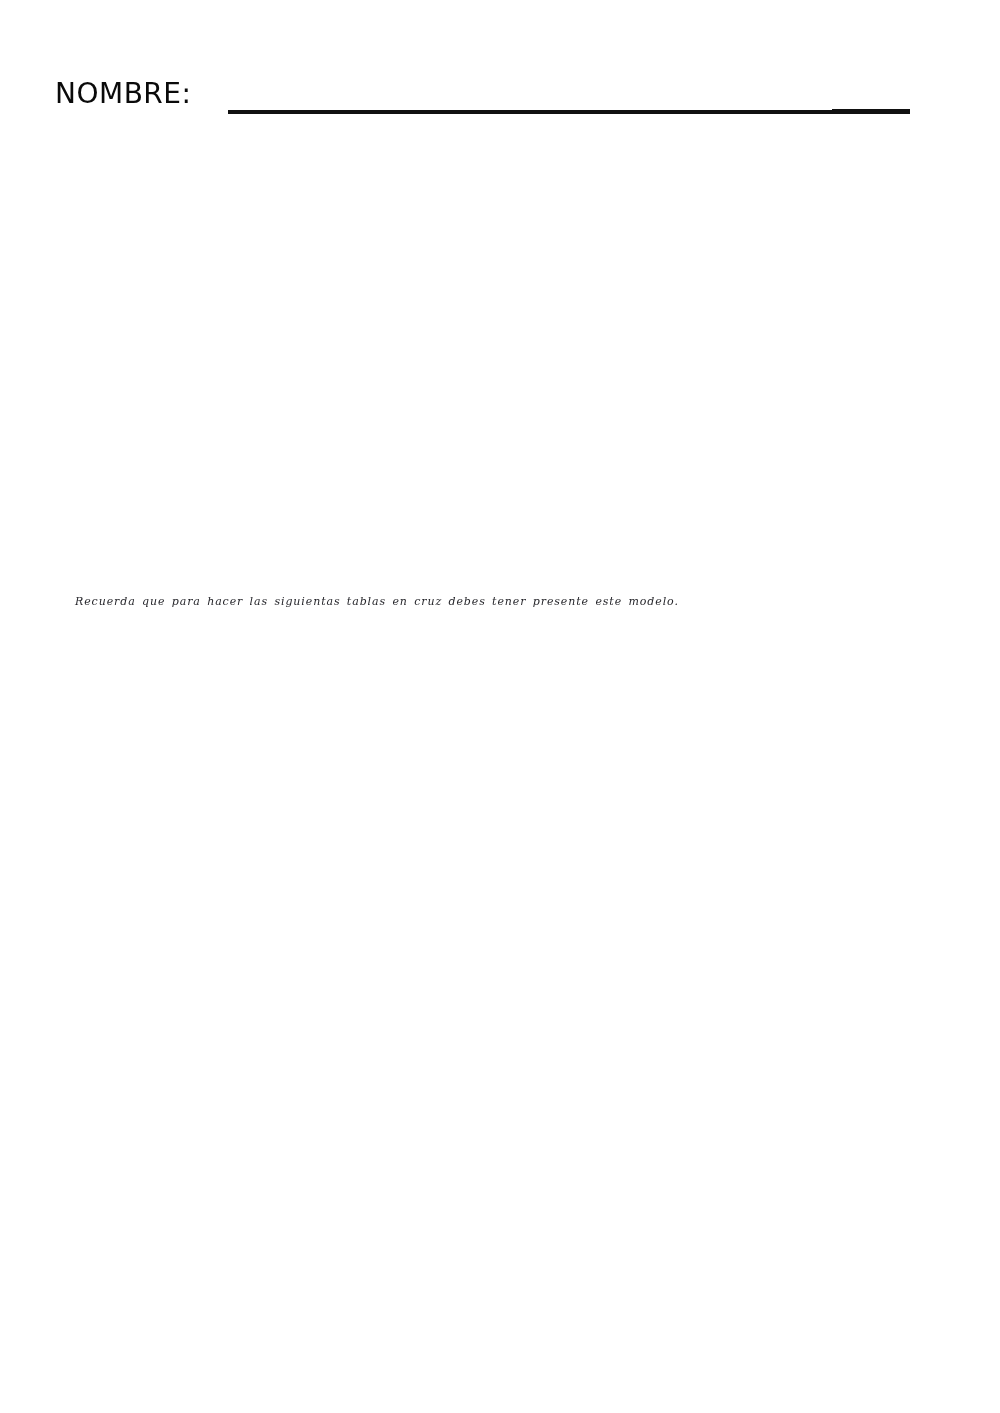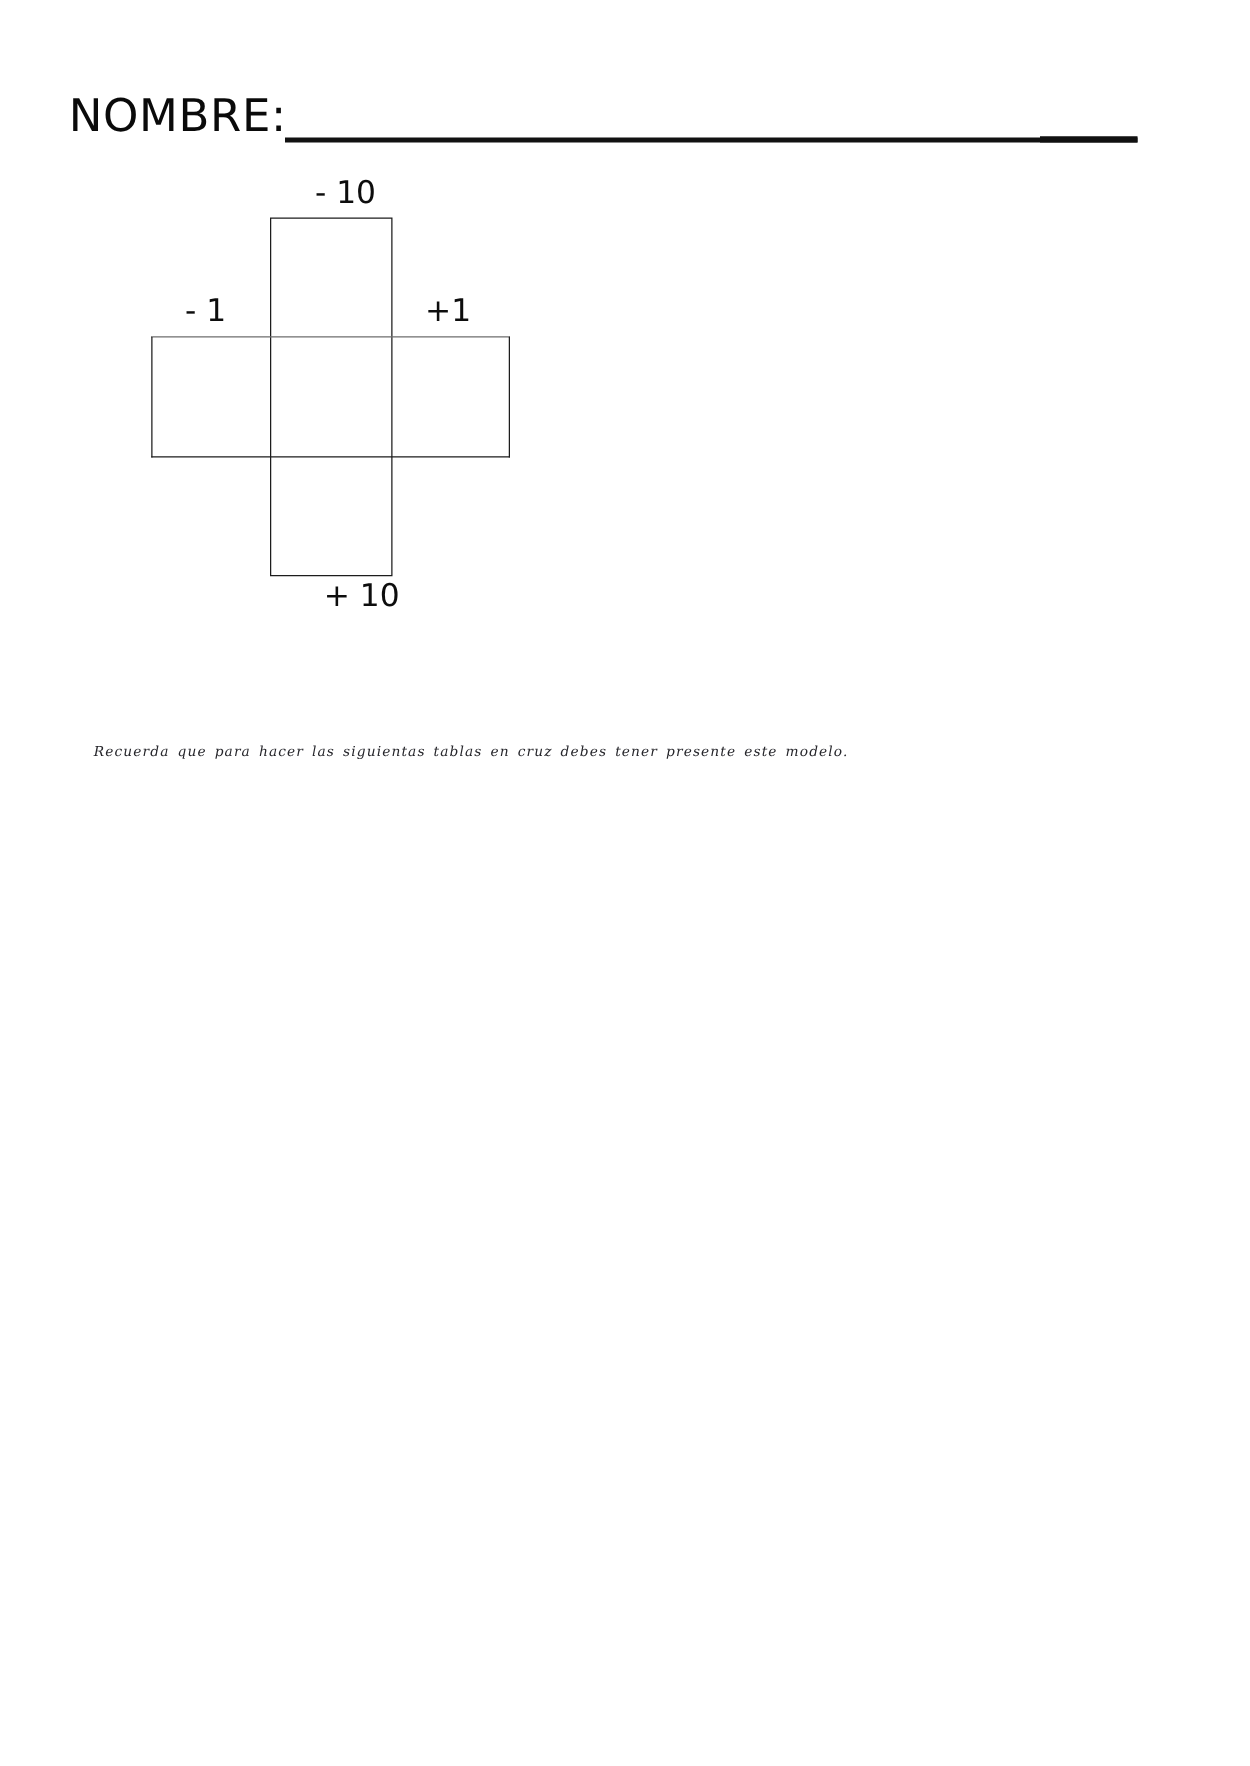--- a/index.html
+++ b/index.html
@@ -26,21 +26,21 @@
     left: 55px;
     top: 72px;
     width: 880px;
     height: 52px;
   }
   .name-label {
     position: absolute;
     left: 0;
     top: 0;
     font-family: "DejaVu Sans", sans-serif;
-    font-size: 36px;
+    font-size: 28px;
     font-weight: 400;
     letter-spacing: 0.5px;
     color: #0a0a0a;
     white-space: nowrap;
     line-height: 44px;
   }
   .name-blank {
     position: absolute;
     left: 173px;
     top: 38px;
@@ -122,26 +122,16 @@
 <body>
 
 <div class="page">
 
   <div class="name-row">
     <span class="name-label">NOMBRE:</span>
     <span class="name-blank"></span>
     <span class="name-blank-tip"></span>
   </div>
 
-  <div class="cross-wrap">
-
-    <div class="cross-vert"></div>
-    <div class="cross-horz"></div>
-
-    <span class="cross-label lbl-top">- 10</span>
-    <span class="cross-label lbl-left">- 1</span>
-    <span class="cross-label lbl-right">+1</span>
-    <span class="cross-label lbl-bottom">+ 10</span>
-  </div>
 
   <p class="instruction">Recuerda que para hacer las siguientas tablas en cruz debes tener presente este modelo.</p>
 
 </div>
 
 </body></html>

